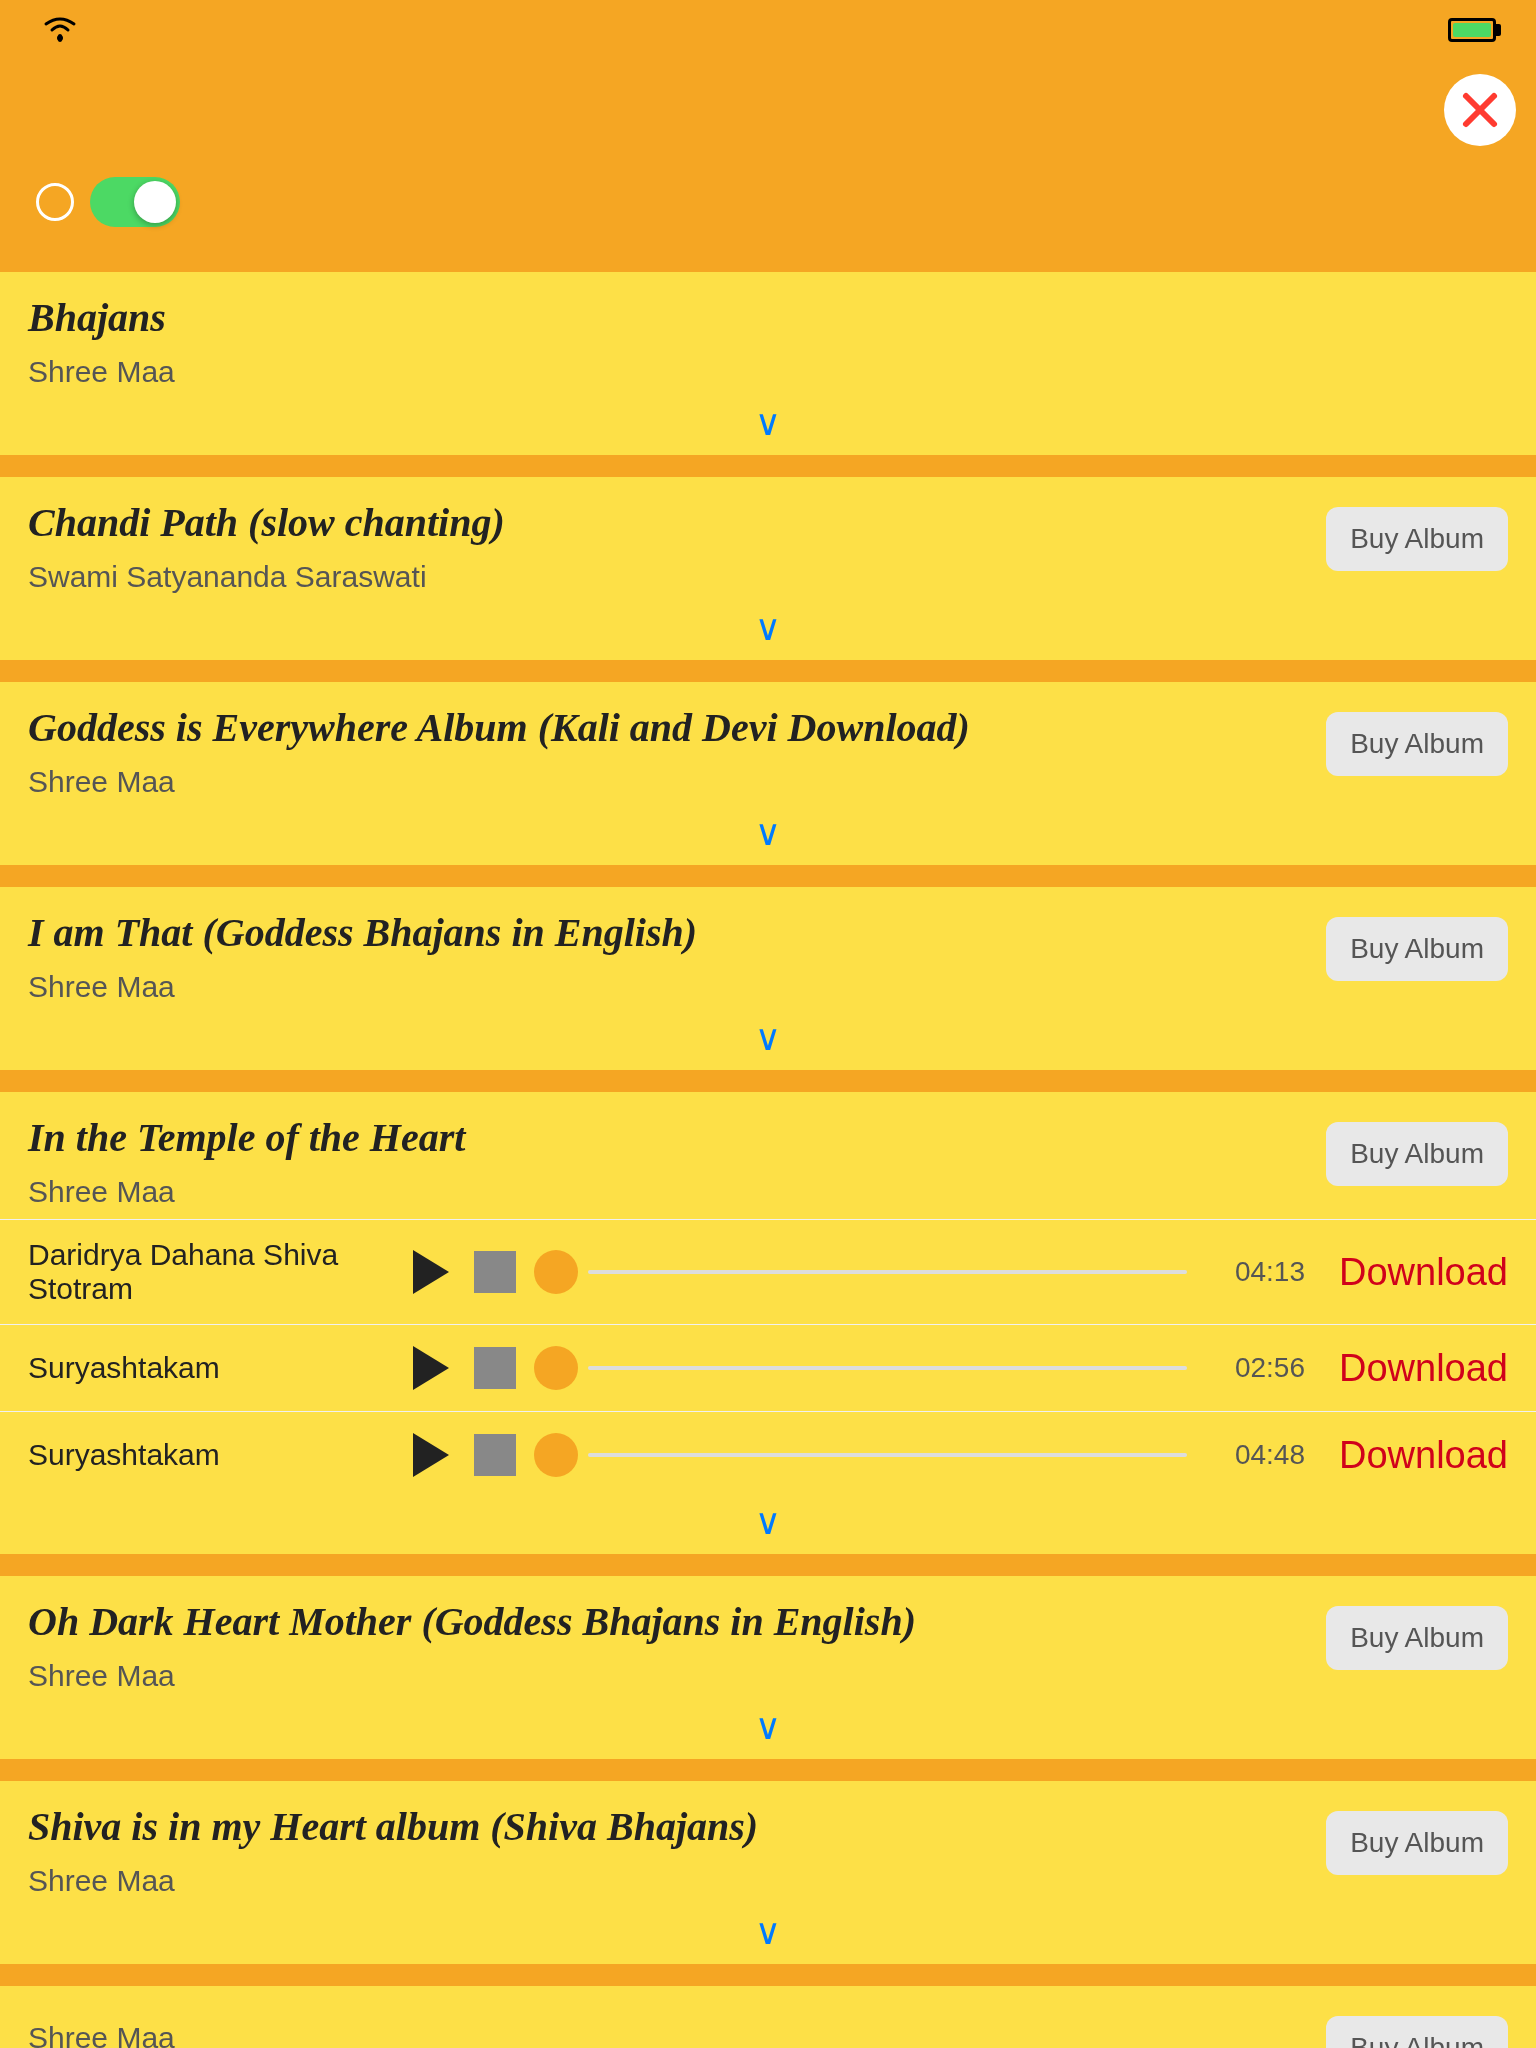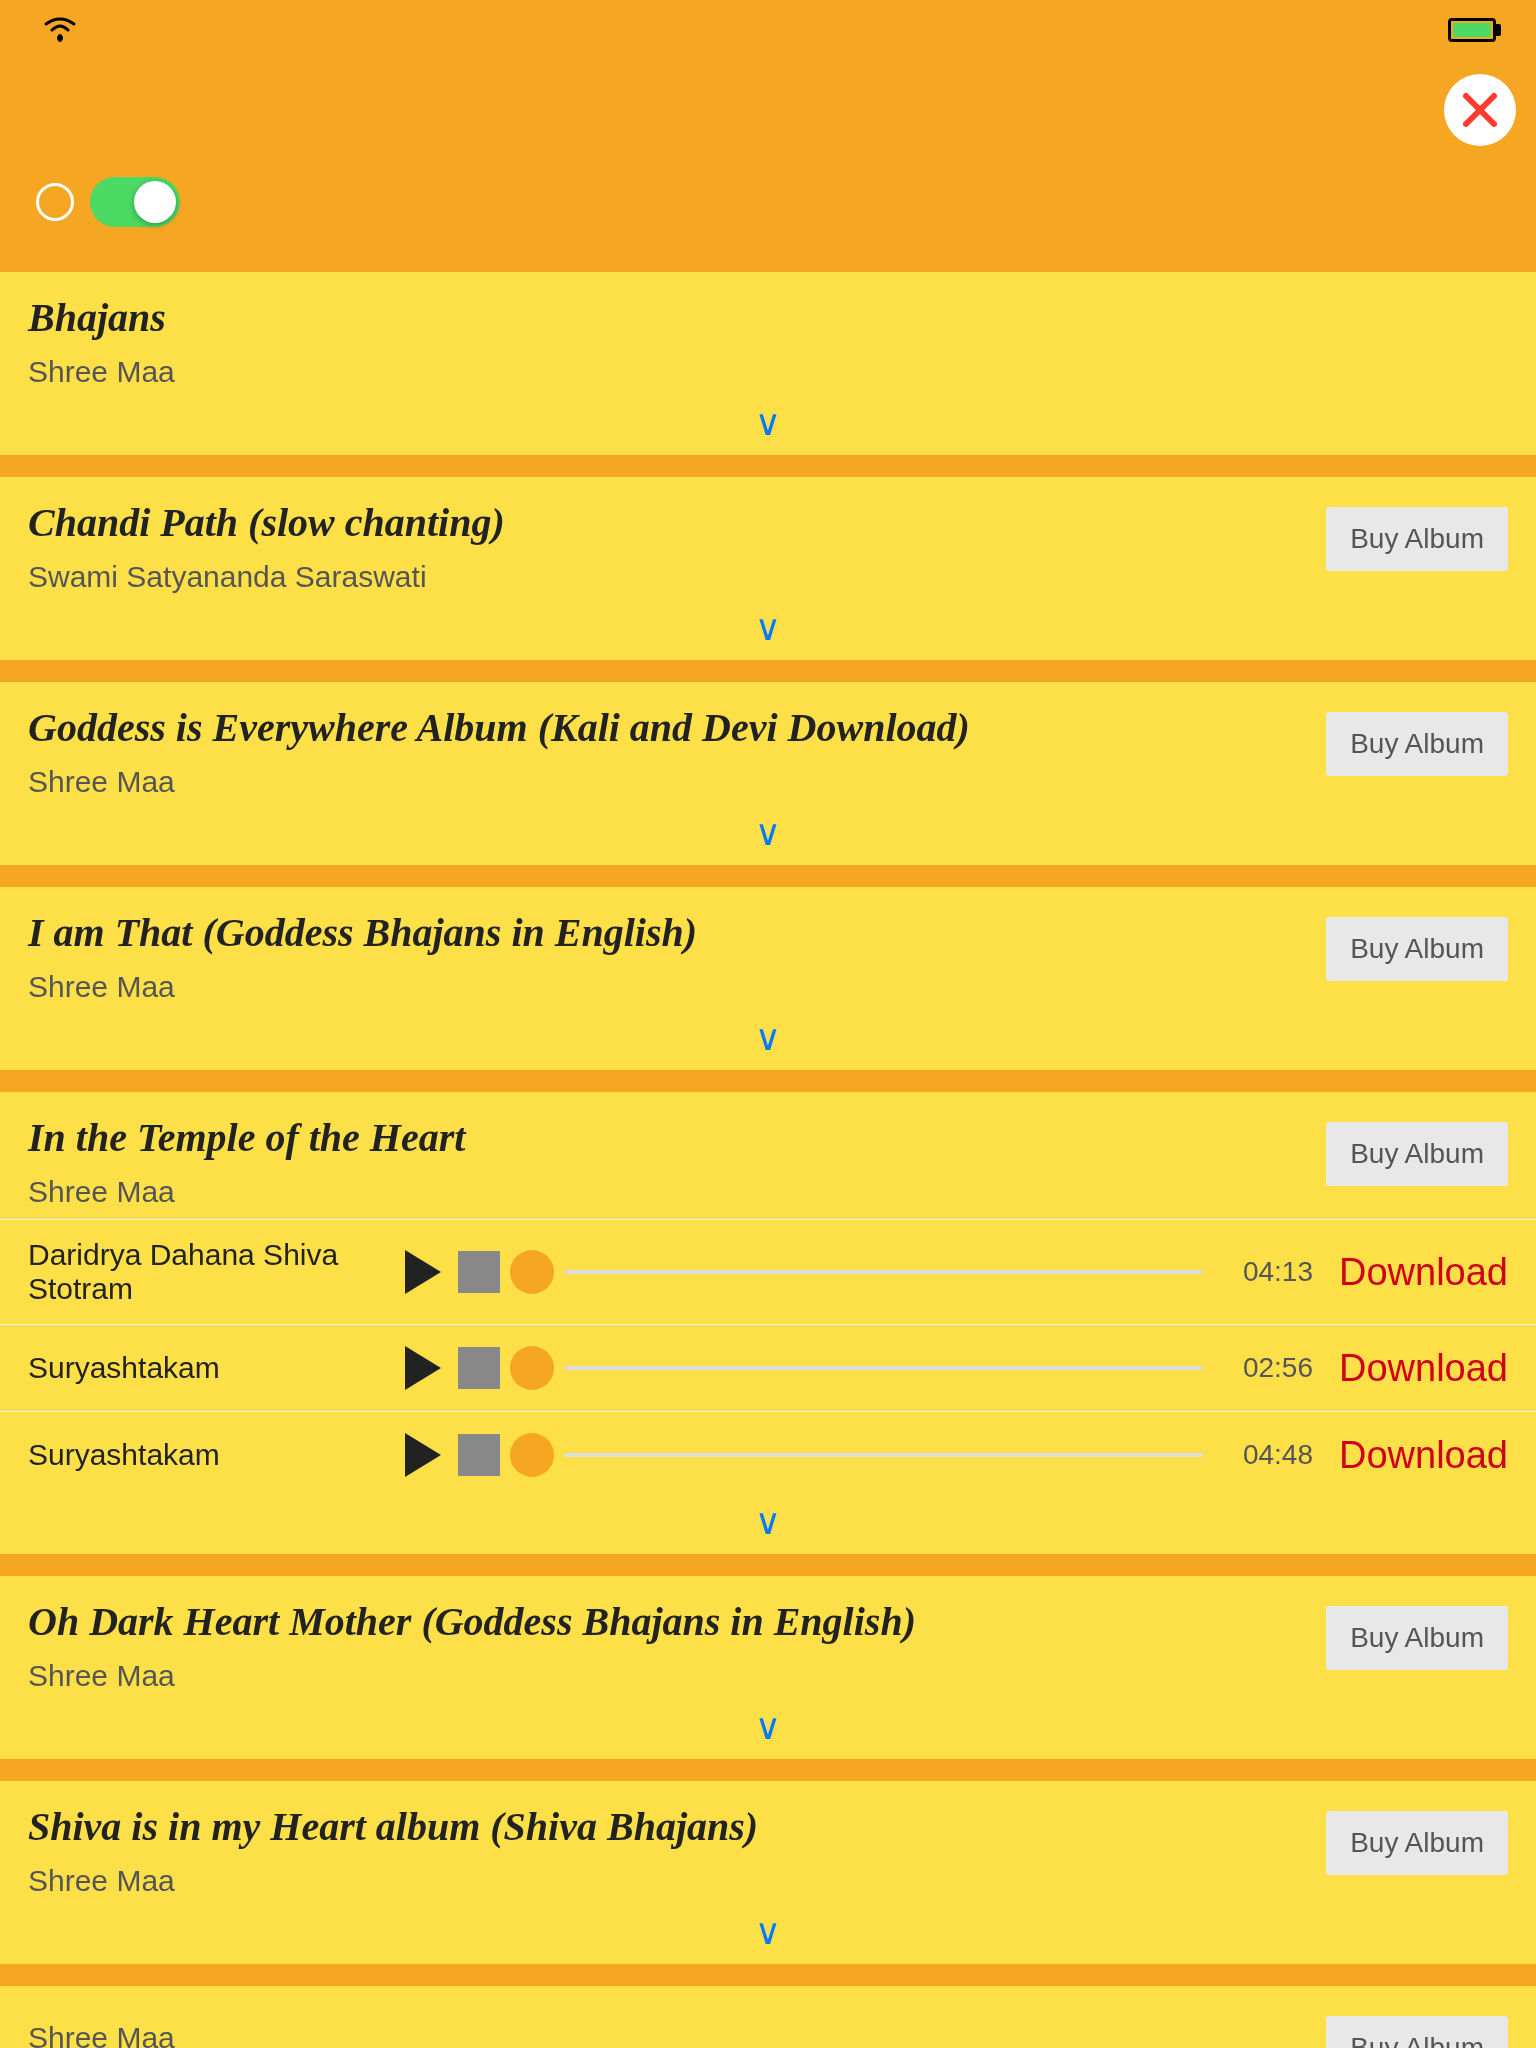--- a/index.html
+++ b/index.html
@@ -200,40 +200,40 @@
       padding: 6px 0 14px 0;
     }
     .chevron {
       color: #007aff;
       font-size: 36px;
       line-height: 1;
     }
     .buy-album-btn {
       background: #e8e8e8;
       border: none;
-      border-radius: 3px;
+      border-radius: 12px;
       padding: 16px 24px;
       font-size: 28px;
       color: #555;
       cursor: pointer;
       white-space: nowrap;
       margin-top: 8px;
       margin-left: 20px;
       height: 64px;
       display: flex;
       align-items: center;
     }
 
     
     .track-row {
       display: flex;
       align-items: center;
       padding: 18px 28px;
       border-top: 1px solid #f0f0f0;
-      gap: 10px;
+      gap: 18px;
     }
     .track-name {
       font-size: 30px;
       color: #222;
       width: 360px;
       flex-shrink: 0;
     }
     .play-btn {
       width: 50px;
       height: 50px;

